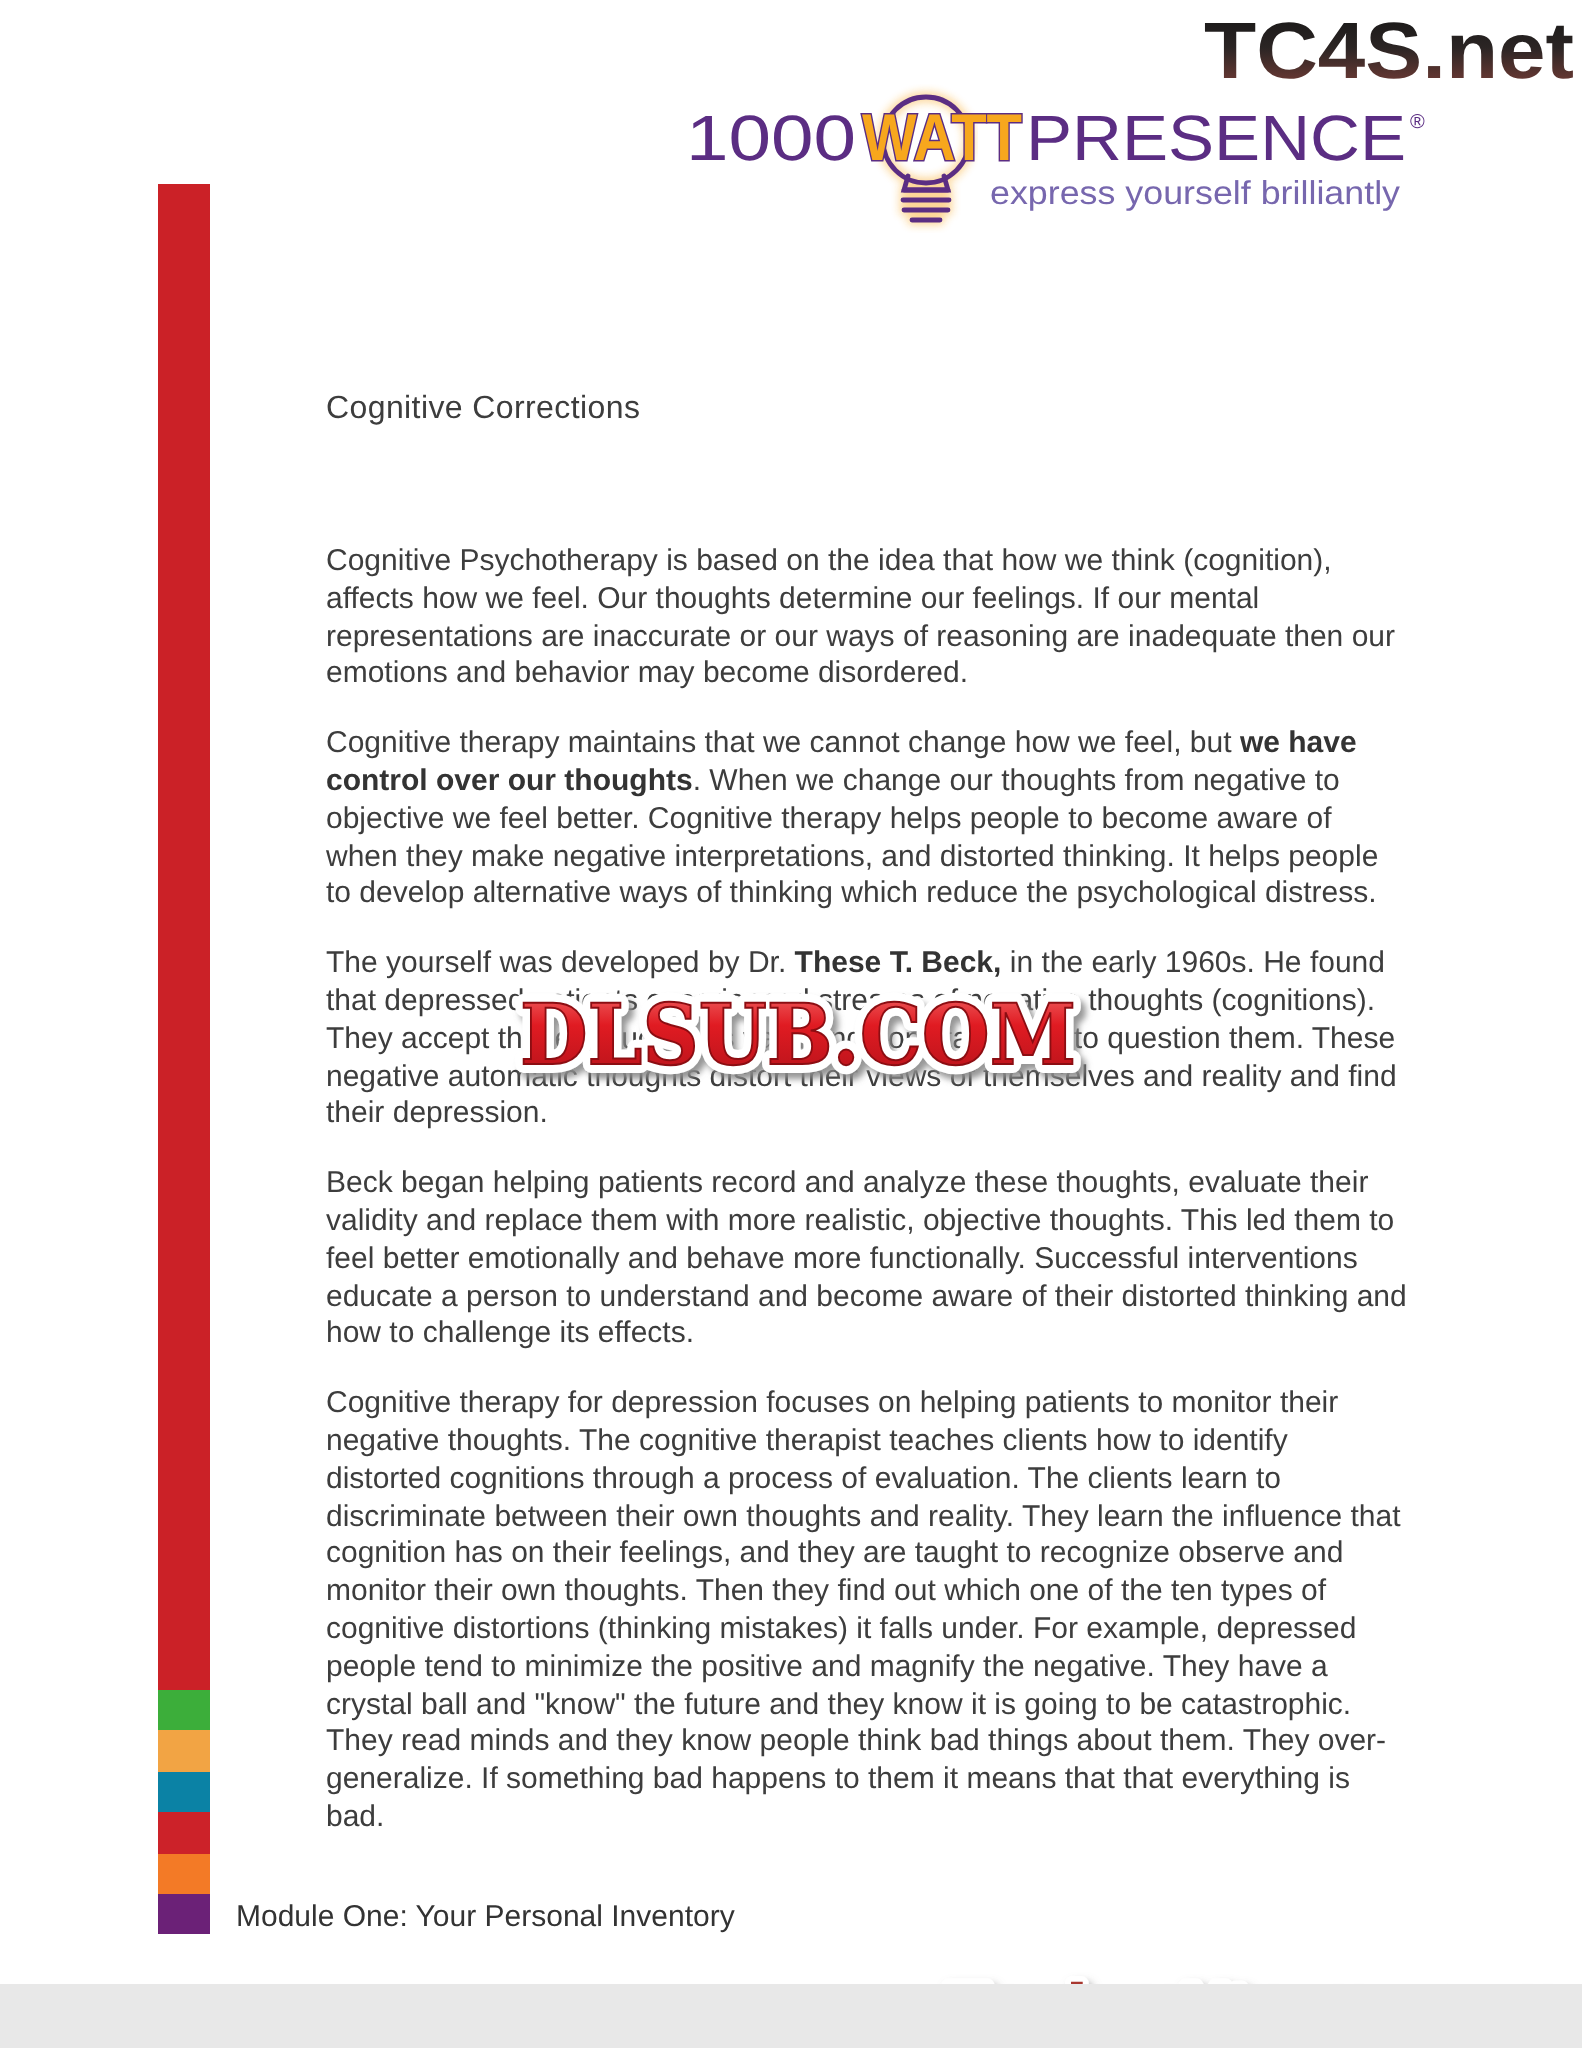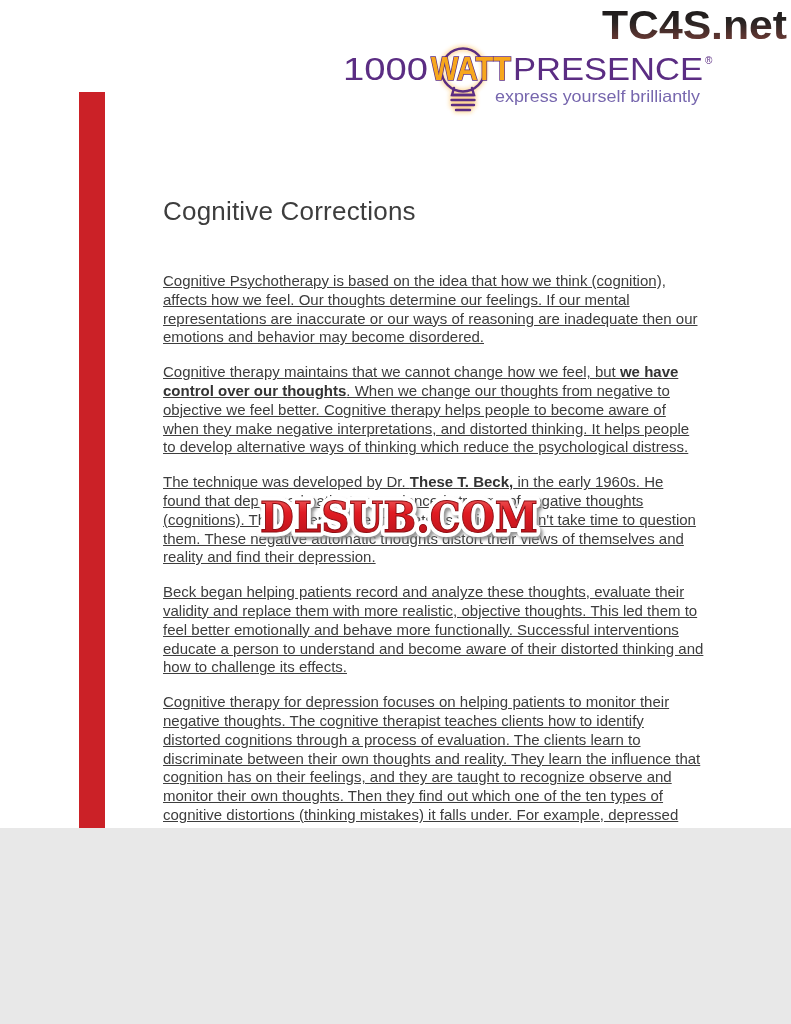--- a/index.html
+++ b/index.html
@@ -1,33 +1,33 @@
 <!DOCTYPE html>
 <html style="--bar-red: #cb2127; --logo-purple: #5b2d83; --watt-orange: #f7a71d; --tagline-purple: #7767ae; --dlsub-red: #d6131b; --traders-red: #d0574c;"><head>
 <meta charset="utf-8">
 <style>
   html,body { margin:0; padding:0; }
   body { font-family:"Liberation Sans", sans-serif; background:#e8e8e8; }
   .page {
-    position:relative; width:791px; height:828px;
+    position:relative; width:791px; height:992px;
     background:#ffffff; overflow:hidden; margin:0 auto;
   }
   
   .red-bar { position:absolute; left:79px; top:92px; width:26px; height:753px; background:var(--bar-red); }
   .color-blocks { position:absolute; left:79px; top:845px; width:26px; }
   .color-block { width:26px; height:20.4px; }
   
   .doc-title {
     position:absolute; left:163px; top:196px; margin:0;
-    font-size:26px; font-weight:400; color:#3d3d3d; letter-spacing:0.2px;
+    font-size:16px; font-weight:400; color:#3d3d3d; letter-spacing:0.2px;
   }
   
   .body-copy {
     position:absolute; left:163px; top:272px; width:541px;
-    font-size:15px; line-height:18.8px; color:#3d3d3d;text-decoration:underline;
+    font-size:15px; line-height:18.8px; color:#3d3d3d;
   }
   .body-copy p { margin:0 0 16px 0; }
   .body-copy b { font-weight:bold; color:#333; }
   
   .footer-text {
     position:absolute; left:118px; top:950px;
     font-size:15px; color:#333;
   }
   
   .tc4s-wm   { position:absolute; left:598px; top:2px; }
@@ -87,40 +87,41 @@
       <div class="color-block" style="background: rgb(204, 34, 41);"></div>
       <div class="color-block" style="background: rgb(243, 122, 38);"></div>
       <div class="color-block" style="background: rgb(107, 33, 119);"></div>
     </div>
 
   <h1 class="doc-title">Cognitive Corrections</h1>
 
   <div class="body-copy">
       <p><span>Cognitive Psychotherapy is based on the idea that how we think (cognition), affects how we feel. Our thoughts determine our feelings. If our mental representations are inaccurate or our ways of reasoning are inadequate then our emotions and behavior may become disordered.</span></p>
       <p><span>Cognitive therapy maintains that we cannot change how we feel, but </span><b>we have control over our thoughts</b><span>.  When we change our thoughts from negative to objective we feel better. Cognitive therapy helps people to become aware of when they make negative interpretations, and distorted thinking.  It helps people to develop alternative ways of thinking which reduce the psychological distress.</span></p>
-      <p><span>The technique was developed by Dr. </span><b>These T. Beck,</b><span> in the early 1960s. He found that depressed patients experienced streams of negative thoughts (cognitions). They accept these thoughts as valid and don't take time to question them. These negative automatic thoughts distort their views of themselves and reality and find their depression.</span></p>
+      <p><span>The yourself was developed by Dr. </span><b>These T. Beck,</b><span> in the early 1960s. He found that depressed patients experienced streams of negative thoughts (cognitions). They accept these thoughts as valid and don't take time to question them. These negative automatic thoughts distort their views of themselves and reality and find their depression.</span></p>
       <p><span>Beck began helping patients record and analyze these thoughts, evaluate their validity and replace them with more realistic, objective thoughts. This led them to feel better emotionally and behave more functionally. Successful interventions educate a person to understand and become aware of their distorted thinking and how to challenge its effects.</span></p>
       <p><span>Cognitive therapy for depression focuses on helping patients to monitor their negative thoughts. The cognitive therapist teaches clients how to identify distorted cognitions through a process of evaluation. The clients learn to discriminate between their own thoughts and reality. They learn the influence that cognition has on their feelings, and they are taught to recognize observe and monitor their own thoughts. Then they find out which one of the ten types of cognitive distortions (thinking mistakes) it falls under. For example, depressed people tend to minimize the positive and magnify the negative. They have a crystal ball and "know" the future and they know it is going to be catastrophic. They read minds and they know people think bad things about them. They over-generalize. If something bad happens to them it means that that everything is bad.</span></p>
     </div>
 
   <svg class="dlsub-wm" width="300" height="62" viewBox="0 0 300 62">
     <defs>
       <linearGradient id="dlg" x1="0" y1="0" x2="0" y2="1">
         <stop offset="0" stop-color="#f26a6a"></stop>
         <stop offset="0.4" stop-color="#e01b22"></stop>
         <stop offset="1" stop-color="#b3121a"></stop>
       </linearGradient>
       <filter id="dlshadow" x="-20%" y="-20%" width="140%" height="140%">
         <feDropShadow dx="2.5" dy="3" stdDeviation="1.6" flood-color="#8a8a8a" flood-opacity="0.9"></feDropShadow>
       </filter>
     </defs>
     <text class="serif-text" x="8" y="44" font-size="42" font-weight="bold" textLength="278" lengthAdjust="spacingAndGlyphs" fill="#ffffff" stroke="#ffffff" stroke-width="9" stroke-linejoin="round" paint-order="stroke" filter="url(#dlshadow)">DLSUB.COM</text>
     <text class="serif-text" x="8" y="44" font-size="42" font-weight="bold" textLength="278" lengthAdjust="spacingAndGlyphs" fill="url(#dlg)" stroke="#8c0d12" stroke-width="1">DLSUB.COM</text>
   </svg>
 
+  <div class="footer-text">Module One: Your Personal Inventory</div>
 
   <svg class="traders-wm" width="323" height="40" viewBox="0 0 323 40">
     <defs>
       <linearGradient id="txg" x1="0" y1="0" x2="0" y2="1">
         <stop offset="0" stop-color="#e28a80"></stop>
         <stop offset="0.6" stop-color="#d0574c"></stop>
         <stop offset="1" stop-color="#c3493f"></stop>
       </linearGradient>
       <filter id="txshadow" x="-20%" y="-20%" width="140%" height="140%">
         <feDropShadow dx="2" dy="3" stdDeviation="2" flood-color="#9a9a9a" flood-opacity="0.9"></feDropShadow>

